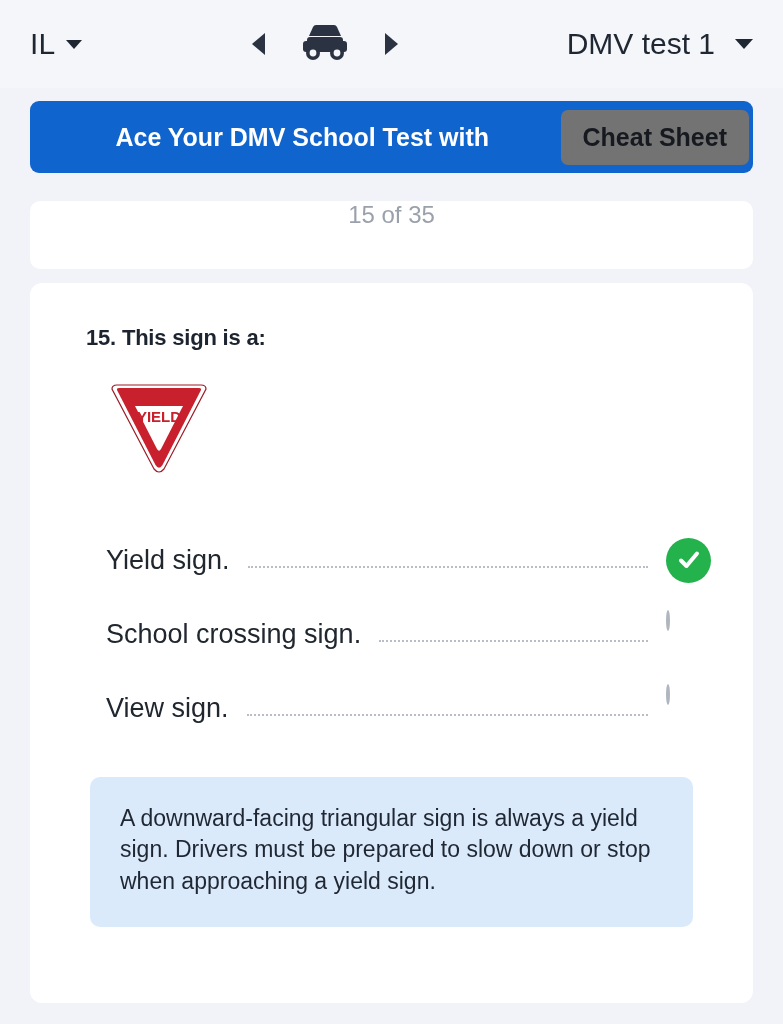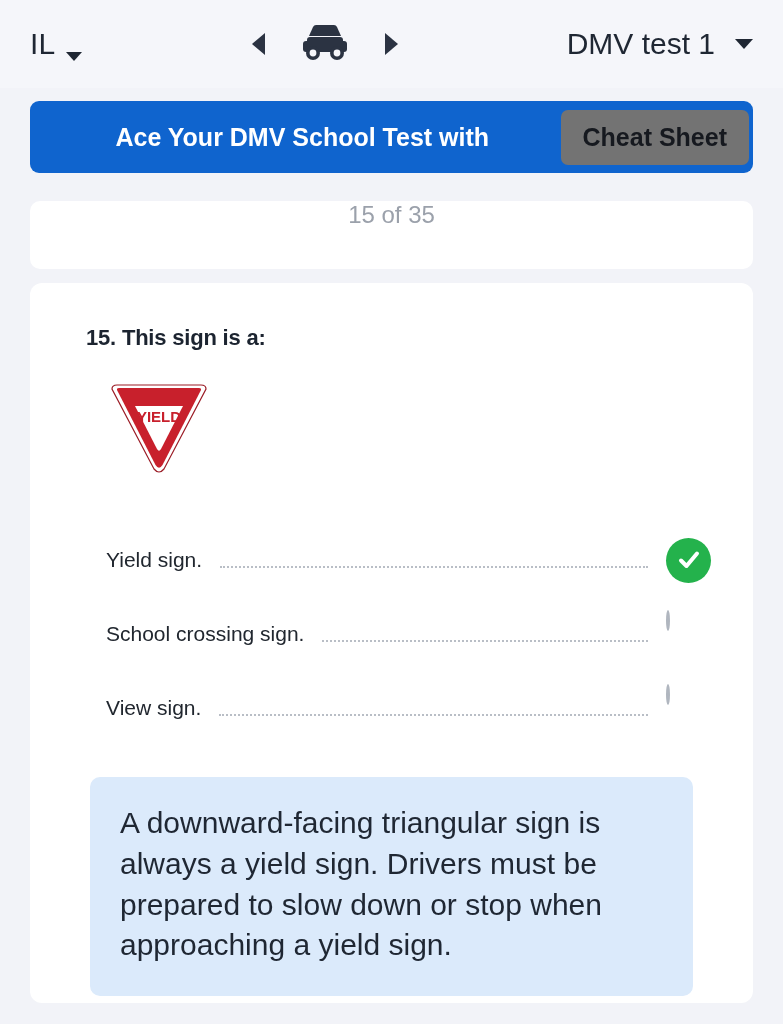--- a/index.html
+++ b/index.html
@@ -20,21 +20,21 @@
   .topbar {
     height: 88px;
     display: flex;
     align-items: center;
     padding: 0 30px;
     background: #f5f6fa;
   }
 
   .state-select {
     display: flex;
-    align-items: flex-end;
+    align-items: center;
     gap: 11px;
     cursor: pointer;
   }
   .state-select .label {
     font-size: 30px;
     color: #1f2733;
     letter-spacing: .2px;
   }
 
   .caret {
@@ -184,21 +184,21 @@
     margin-top: 40px;
     padding: 0 12px 0 46px;
   }
   .answer-row {
     display: flex;
     align-items: center;
     height: 74px;
     cursor: pointer;
   }
   .answer-label {
-    font-size: 21px;
+    font-size: 27px;
     color: #21272f;
     white-space: nowrap;
   }
   .leader {
     flex: 1;
     height: 1px;
     margin: 14px 18px 0 18px;
     border-bottom: 2px dotted #b9bec6;
   }
   .marker {
@@ -224,21 +224,21 @@
   }
 
   
   .explanation {
     margin: 32px 30px 0 30px;
     background: #dbeafb;
     border-radius: 10px;
     padding: 26px 30px 30px 30px;
   }
   .explanation p {
-    font-size: 30px;
+    font-size: 23px;
     line-height: 1.36;
     color: #1f2733;
   }
 </style>
 </head>
 <body>
 
 <div class="topbar">
 
   <div class="state-select">

